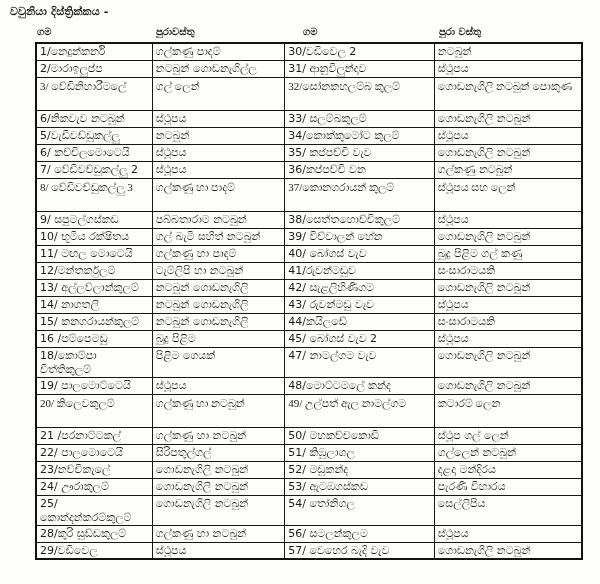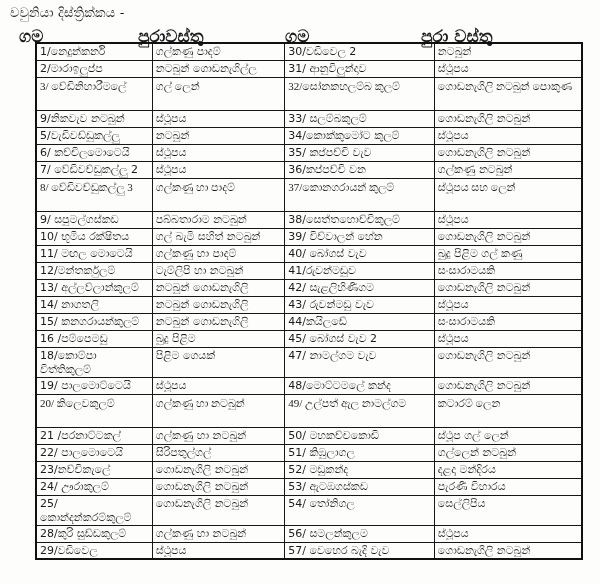--- a/index.html
+++ b/index.html
@@ -14,32 +14,32 @@
   }
   .page {
     position: relative;
     width: 600px;
     height: 584px;
   }
   .doc-title {
     position: absolute;
     left: 10px;
     top: 5px;
-    font-size: 13px;
-    font-weight: normal;
+    font-size: 11px;
+    font-weight: bold;
     letter-spacing: 0.2px;
     white-space: nowrap;
   }
   .col-headers {
     position: absolute;
-    left: 17px;
+    left: 35px;
     top: 26px;
     width: 548px;
     display: flex;
-    font-size: 17px;
+    font-size: 10px;
     font-weight: bold;
   }
   .col-headers .h1 { width: 117px; padding-left: 2px;  box-sizing: border-box; }
   .col-headers .h2 { width: 133px; padding-left: 4px;  box-sizing: border-box; }
   .col-headers .h3 { width: 150px; padding-left: 18px; box-sizing: border-box; }
   .col-headers .h4 { width: 148px; padding-left: 4px;  box-sizing: border-box; }
   table.antiq {
     position: absolute;
     left: 35px;
     top: 42px;
@@ -99,21 +99,21 @@
       <td>31/ ආනුවිලුන්දාව</td>
       <td>ස්ථූපය</td>
     </tr>
         <tr class="tall">
       <td>3/ වේඩිනිහාරීමලේ</td>
       <td>ගල් ලෙන්</td>
       <td>32/සෝනකහලම්බ කුලම්</td>
       <td>ගොඩනැගිලි නටබුන් පොකුණ</td>
     </tr>
         <tr>
-      <td>9/නිකවැව නටබුන්</td>
+      <td>6/නිකවැව නටබුන්</td>
       <td>ස්ථූපය</td>
       <td>33/ සලම්බකුලම්</td>
       <td>ගොඩනැගිලි නටබුන්</td>
     </tr>
         <tr>
       <td>5/වැඩිවඩ්ඩුකල්ලු</td>
       <td>නටබුන්</td>
       <td>34/කොක්කුමෝට කුලම්</td>
       <td>ස්ථූපය</td>
     </tr>

